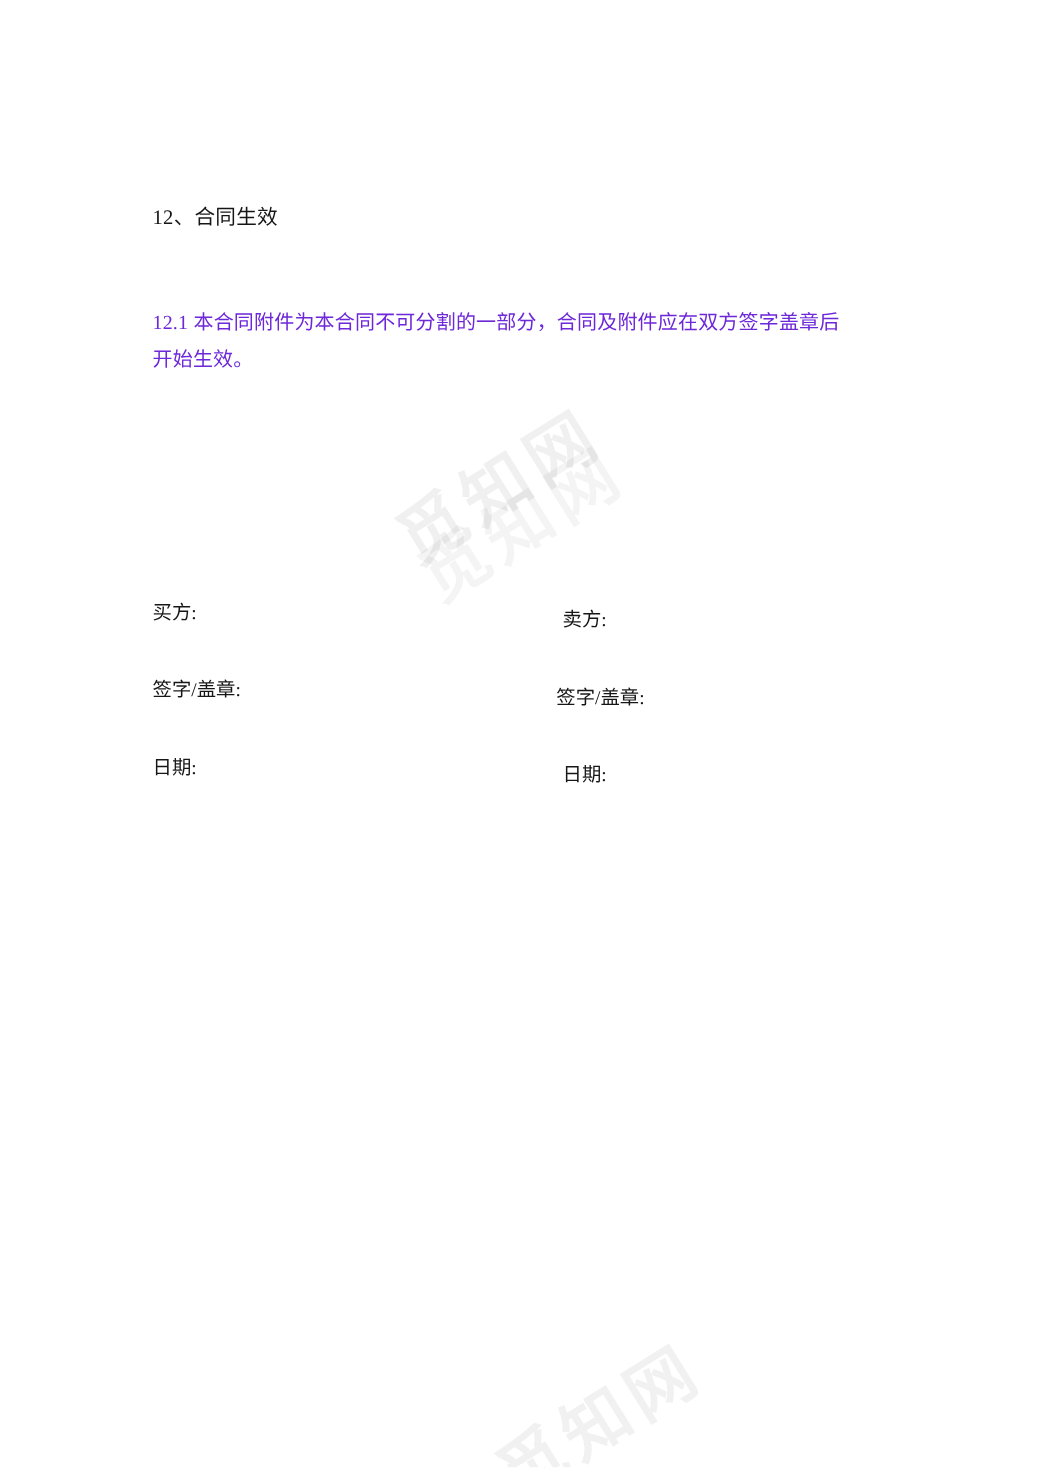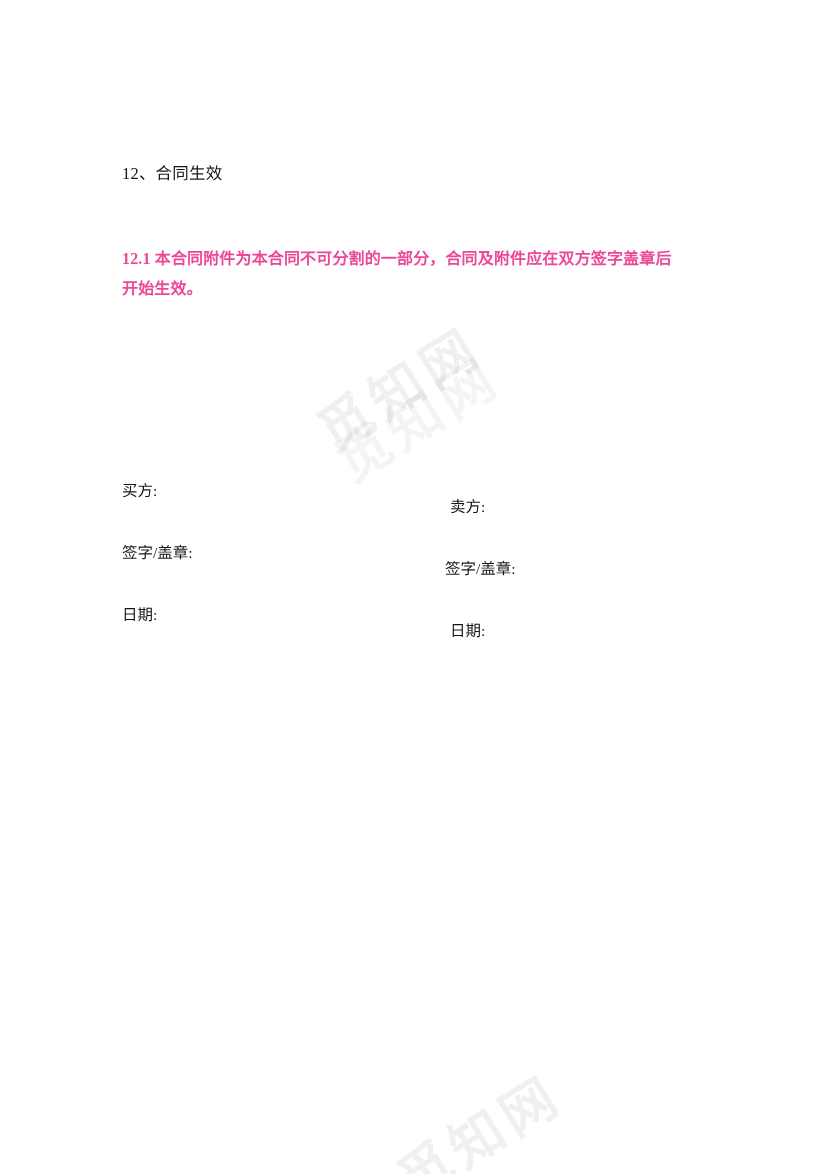--- a/index.html
+++ b/index.html
@@ -32,22 +32,21 @@
     line-height: 28px;
     letter-spacing: 0.2px;
     margin: 0 0 56px 0;
     color: #161616;
   }
   .para {
     font-size: 16px;
     line-height: 30px;
     letter-spacing: 0.15px;
     margin: 0;
-    color: #ec4899;
-    font-weight: bold;
+    color: #6d28d9;
   }
   .para.first {
     margin-bottom: 36px;
   }
   .para .wrap-line {
     display: block;
   }
   .para .wrap-line + .wrap-line {
   }
   .sign-block {
@@ -65,21 +64,21 @@
     color: #161616;
     text-align: right;
   }
   .sign-left {
     position: absolute;
     left: 0;
     top: 0;
   }
   .sign-right {
     position: absolute;
-    top: 16px;
+    top: 6px;
   }
   .row1 .sign-right { left: 328px; }
   .row2 .sign-right { left: 323px; }
   .row3 .sign-right { left: 328px; }
 
   
   .watermark {
     position: absolute;
     z-index: 1;
     color: #000;

